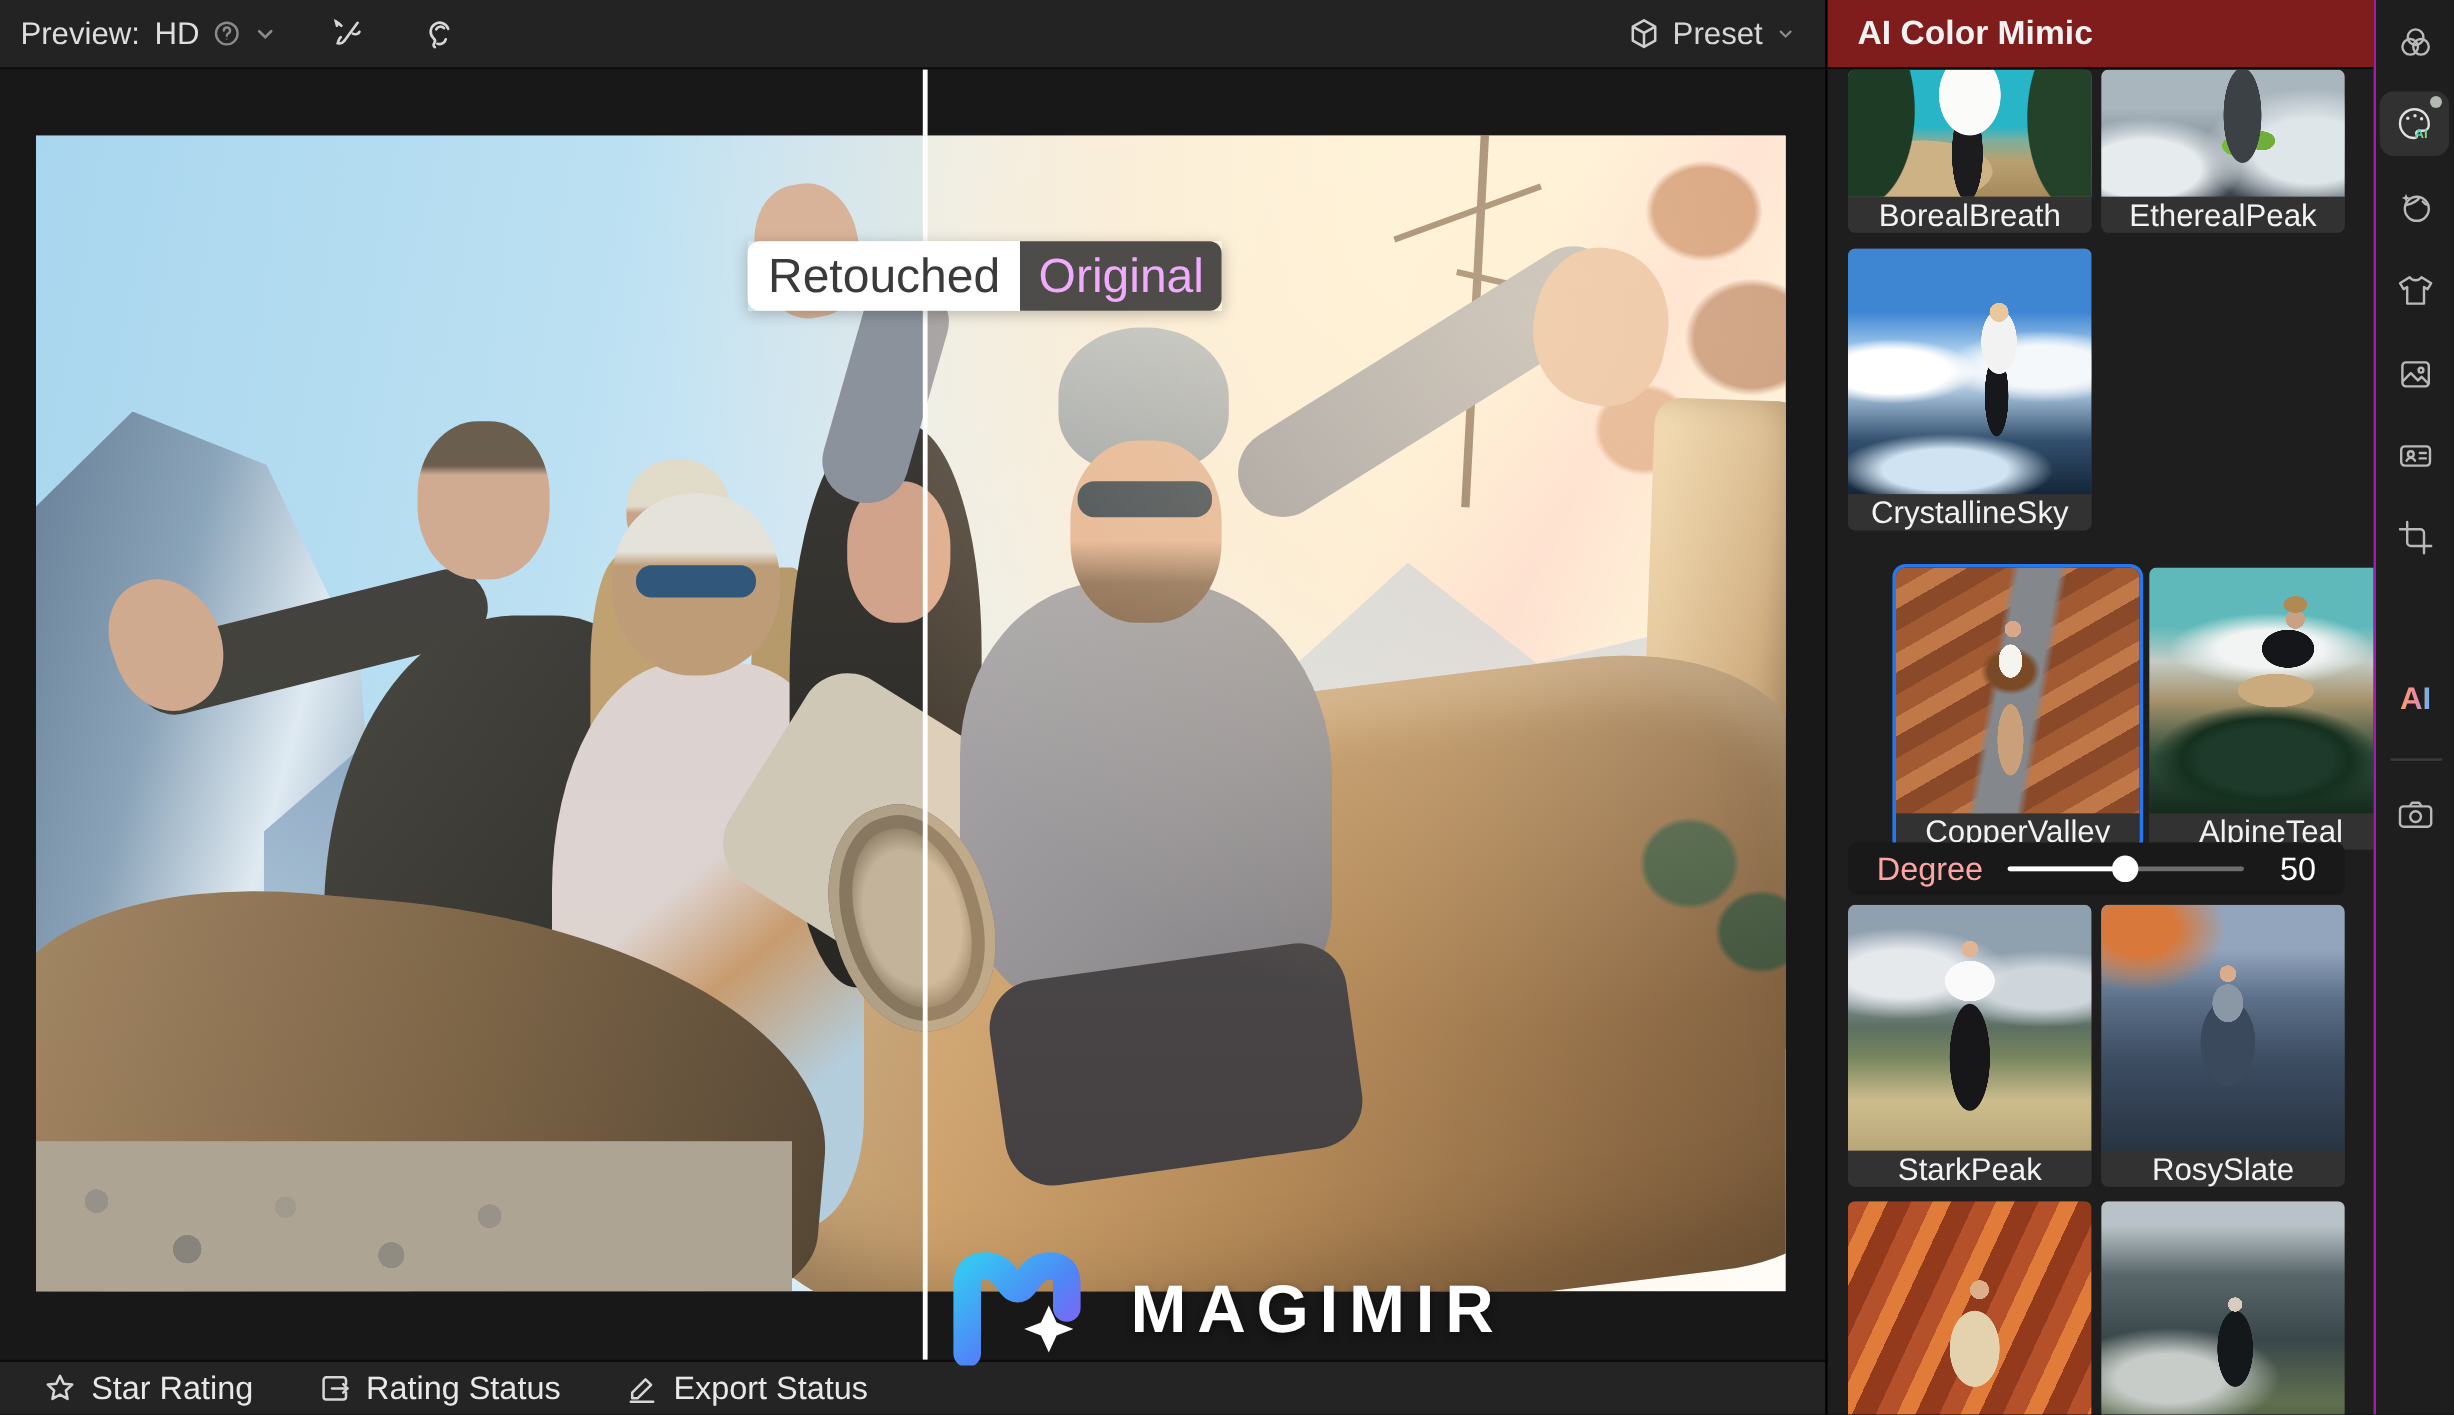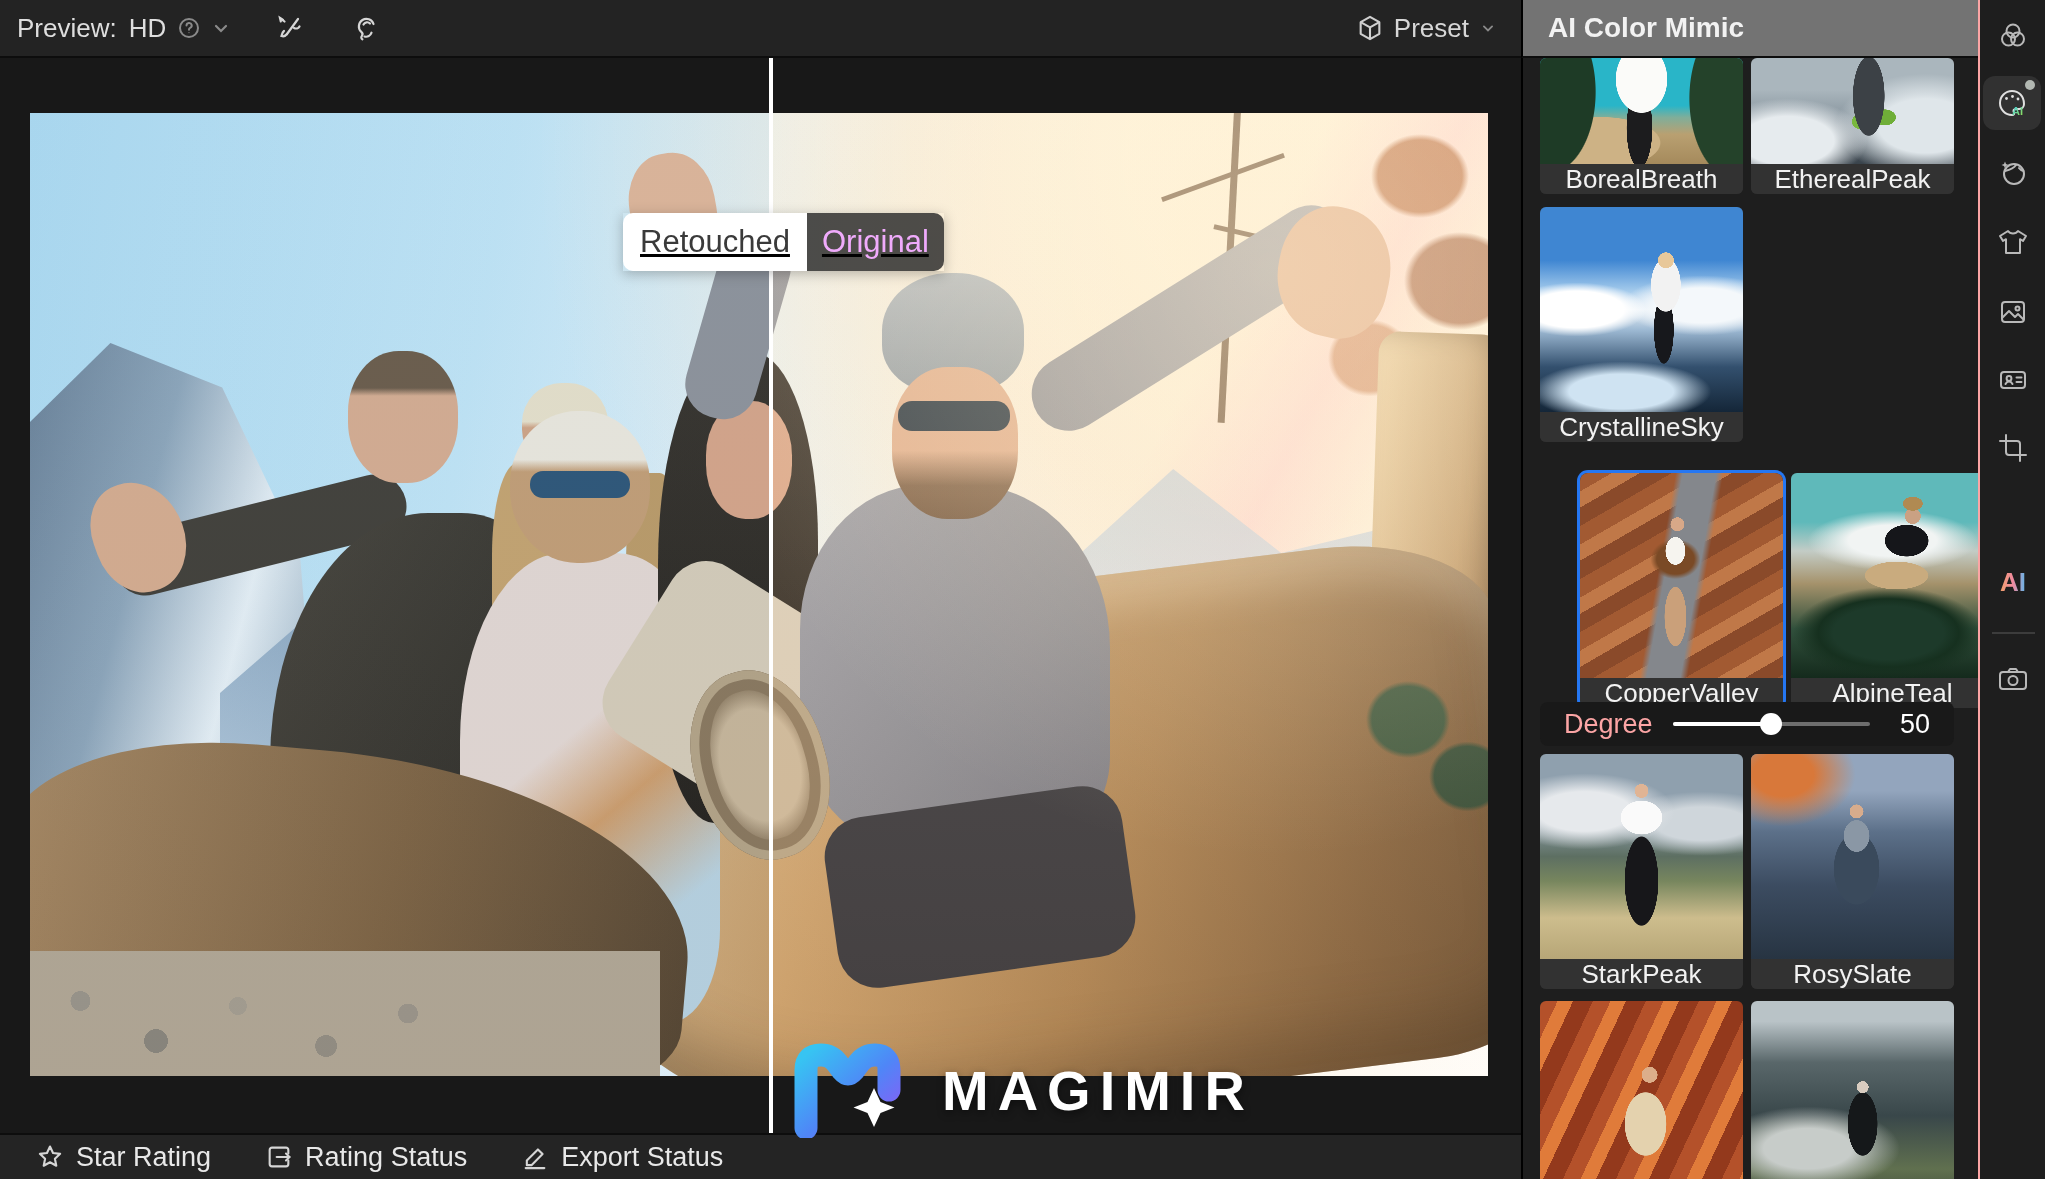--- a/index.html
+++ b/index.html
@@ -10,21 +10,21 @@
   
   .topbar { position:absolute; left:0; top:0; width:1521px; height:58px; background:#232323;
             border-bottom:2px solid #0d0d0d; display:flex; align-items:center; padding:0 24px 0 17px; }
   .tb-label { color:#dedede; font-size:26px; }
   .tb-value { color:#dedede; font-size:26px; margin-left:12px; }
   .tb-ic { display:inline-flex; align-items:center; justify-content:center; color:#9a9a9a; }
   .tb-ic svg { display:block; }
   .spacer { flex:1; }
   .preset-group { display:flex; align-items:center; gap:10px; color:#d6d6d6; font-size:26px; cursor:pointer; }
 
-  .panel-head { position:absolute; left:1521px; top:0; width:457px; height:58px; background:#737373;
+  .panel-head { position:absolute; left:1521px; top:0; width:457px; height:58px; background:#7f1d1d;
                 border-left:2px solid #000; border-bottom:2px solid #0d0d0d; display:flex; align-items:center; padding-left:25px; }
   .panel-title { color:#f2f2f2; font-size:28px; font-weight:700; }
 
   
   .canvas { position:absolute; left:0; top:58px; width:1521px; height:1075px; background:#181818; }
   .photo { position:absolute; left:30px; top:55px; width:1458px; height:963px; overflow:hidden; background:#cfe8f5; }
   .photo > div { position:absolute; }
 
   .p-sky { inset:0; background:
       radial-gradient(circle at 86% 4%, rgba(255,244,220,.95) 0 10%, rgba(255,232,200,.55) 24%, transparent 48%),
@@ -95,22 +95,22 @@
       radial-gradient(circle 11px at 47% 76%, #948a7c 0 98%, transparent),
       radial-gradient(circle 10px at 60% 50%, #9c9183 0 98%, transparent),
       #b3a48f; }
   .tone-left { left:0; top:0; width:740px; height:100%;
       background:linear-gradient(180deg, rgba(120,190,230,.10), rgba(90,160,210,.06)); }
   .tone-right { left:740px; top:0; width:718px; height:100%;
       background:radial-gradient(circle at 70% 16%, rgba(255,236,200,.38), transparent 62%),
                  linear-gradient(180deg, rgba(255,246,226,.20), rgba(255,222,180,.10)); }
 
   .divider-line { position:absolute; left:769px; top:0; width:4px; height:1075px; background:#ffffff; z-index:5; cursor:ew-resize; }
-  .compare-pill { position:absolute; left:623px; top:155px; height:58px; display:flex; z-index:6;
-      box-shadow:0 3px 12px rgba(0,0,0,.25); font-size:31px;text-decoration:underline; }
+  .compare-pill { position:absolute; left:623px; top:143px; height:58px; display:flex; z-index:6;
+      box-shadow:0 3px 12px rgba(0,0,0,.25); font-size:40px; }
   .pill-left { background:#ffffff; color:#3a3a3a; border-radius:10px 0 0 10px; display:flex; align-items:center; padding:0 17px; }
   .pill-right { background:rgba(44,44,44,.84); color:#f0abfc; border-radius:0 10px 10px 0; display:flex; align-items:center; padding:0 15px; }
 
   .watermark { position:absolute; left:788px; top:980px; display:flex; align-items:center; gap:36px; z-index:7; }
   .wm-text { color:#fff; font-size:56px; font-weight:800; letter-spacing:9px;
       text-shadow:0 3px 8px rgba(0,0,0,.45); }
 
   
   .bottombar { position:absolute; left:0; top:1133px; width:1521px; height:46px; background:#242424;
       border-top:2px solid #0d0d0d; display:flex; align-items:center; padding-left:36px; gap:54px; }
@@ -196,21 +196,21 @@
       radial-gradient(circle 8px at 54% 36%, #dcae8a 0 98%, transparent 100%),
       radial-gradient(ellipse 21px 32px at 52% 60%, #e4d2ae 0 98%, transparent 100%),
       repeating-linear-gradient(115deg,#b4512a 0 16px,#e07b3a 16px 30px,#93391c 30px 48px); }
   .t-misthike { background:
       radial-gradient(circle 6px at 55% 42%, #d8ccc0 0 98%, transparent 100%),
       radial-gradient(ellipse 15px 32px at 55% 60%, #15181a 0 98%, transparent 100%),
       radial-gradient(ellipse 92px 42px at 28% 72%, #c7ccc9 0 48%, transparent 100%),
       linear-gradient(180deg,#b9c3c7 0 10%,#59676a 30%,#39474a 56%,#60704f 82%,#3c4838 100%); }
 
   
-  .rail { position:absolute; left:1978px; top:0; width:67px; height:1179px; background:#1e1e1e; border-left:2px solid #fca5a5; }
+  .rail { position:absolute; left:1978px; top:0; width:67px; height:1179px; background:#1e1e1e; border-left:2px solid #a21caf; }
   .ric { position:absolute; left:50%; transform:translateX(-50%); color:#b9b9b9; cursor:pointer; }
   .ric svg { display:block; }
   .active-tile { position:absolute; left:3px; top:76px; width:58px; height:54px; background:#313131; border-radius:12px; cursor:pointer; }
   .active-tile .dot { position:absolute; right:6px; top:4px; width:10px; height:10px; border-radius:50%; background:#b2b8b2; }
   .active-tile svg { position:absolute; left:50%; top:50%; transform:translate(-50%,-50%); color:#e0e0e0; }
   .rail-div { position:absolute; left:12px; top:632px; width:43px; height:2px; background:#3c3c3c; }
 </style>
 </head>
 <body>
 

